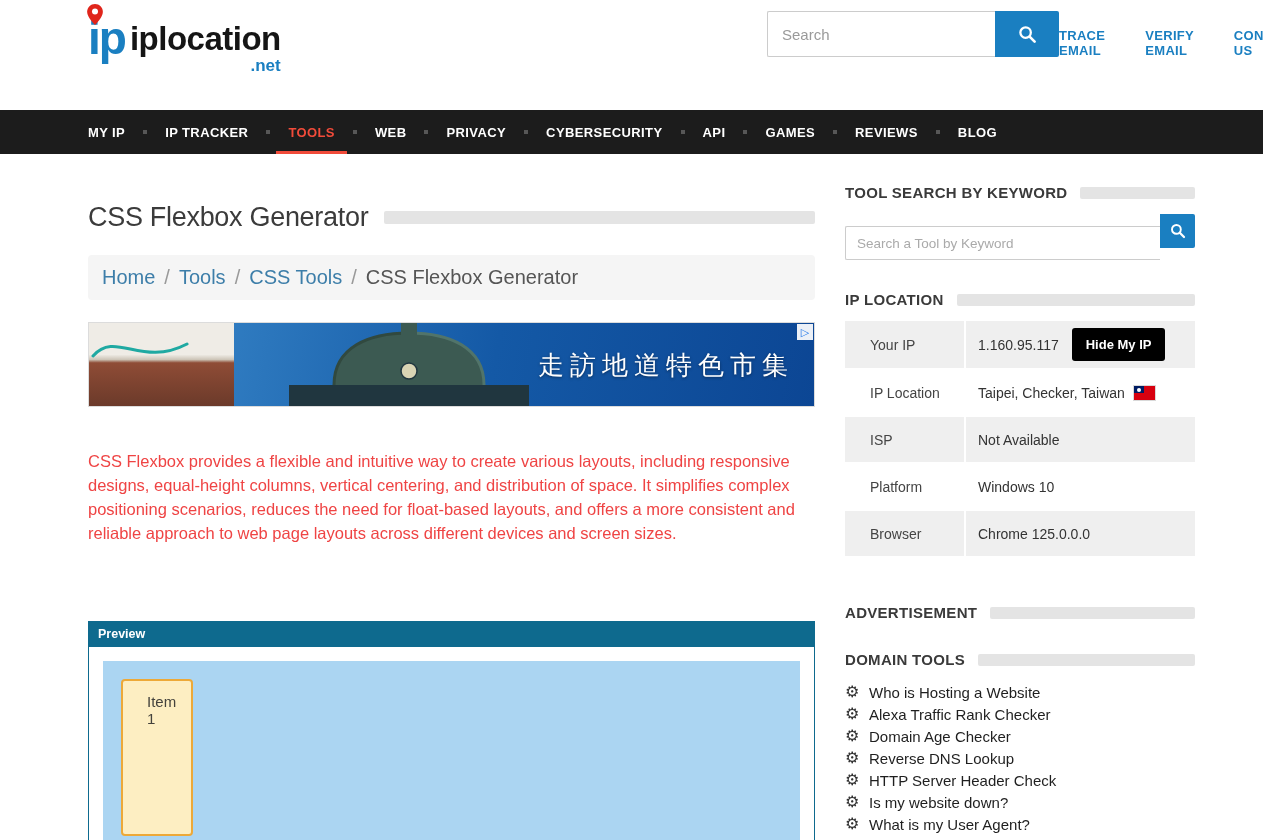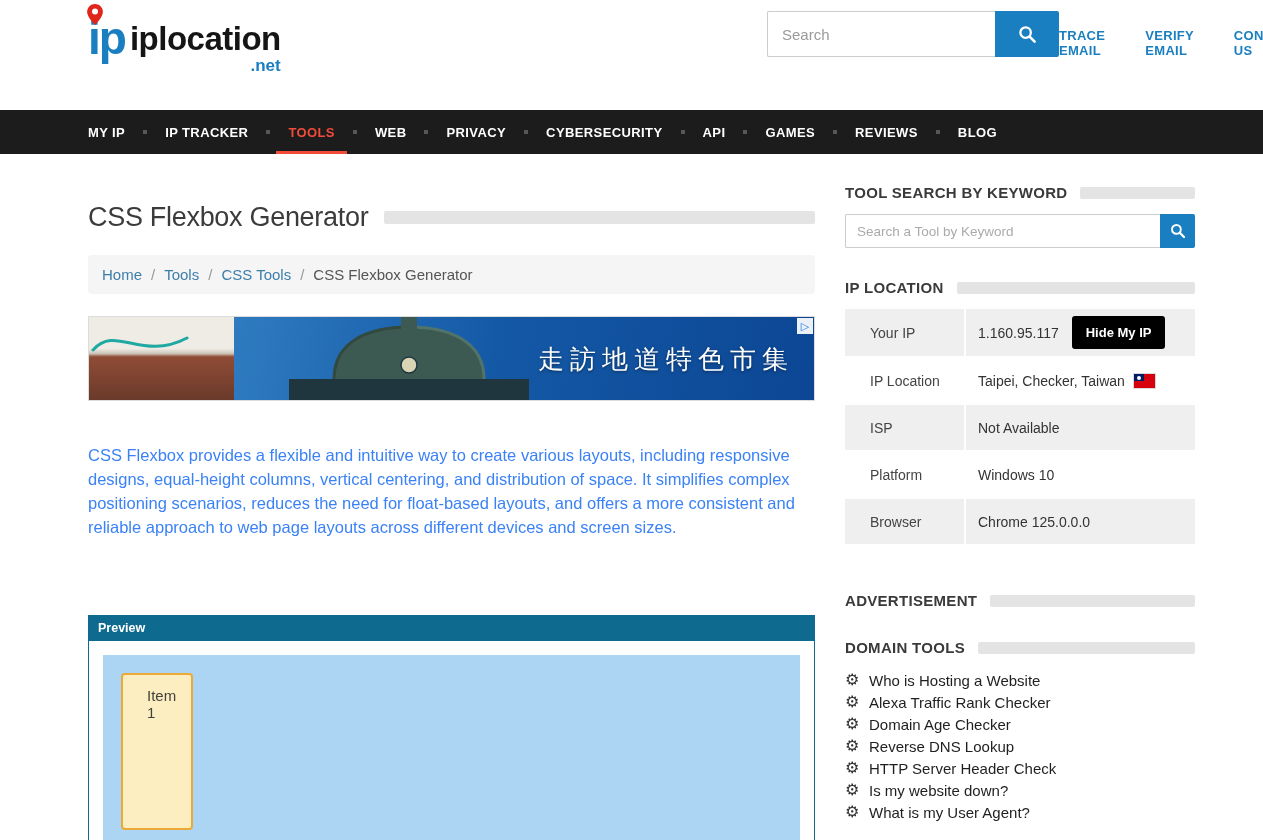--- a/index.html
+++ b/index.html
@@ -36,49 +36,49 @@
 
   
   .main-layout { display: flex; align-items: flex-start; margin-top: 30px; }
   .content-col { width: 727px; padding-top: 18px; }
   .sidebar { width: 350px; margin-left: 30px; }
 
   
   .title-row { display: flex; align-items: center; }
   .title-row h1 { font-size: 27px; font-weight: 400; color: #3b3b3b; letter-spacing: -0.3px; }
   .title-bar { flex: 1; height: 13px; background: #e4e4e4; margin-left: 16px; border-radius: 2px; }
-  .breadcrumb { margin-top: 22px; background: #f5f5f5; border-radius: 4px; padding: 11px 14px; font-size: 15px; display: flex; align-items: center; }
+  .breadcrumb { margin-top: 22px; background: #f5f5f5; border-radius: 4px; padding: 11px 14px; font-size: 20px; display: flex; align-items: center; }
   .breadcrumb a { color: #3d7ea9; }
   .bc-sep { color: #999; margin: 0 9px; }
   .bc-current { color: #555; }
 
   .ad-banner { margin-top: 22px; height: 85px; display: flex; position: relative; border: 1px solid #dcdcdc; overflow: hidden; }
   .ad-left { width: 145px; height: 100%; position: relative; flex: none;
     background: linear-gradient(to bottom, #efece6 0%, #efece6 38%, #cdc5b8 44%, #8f4c36 48%, #6b3a2a 100%); }
   .ad-left svg { position: absolute; top: 3px; left: 2px; }
   .ad-right { flex: 1; position: relative; background: linear-gradient(100deg, #2f7bc0 0%, #1459a6 45%, #0c4694 100%); overflow: hidden; }
   .ad-dome { position: absolute; left: 55px; bottom: 0; }
   .ad-text { position: absolute; right: 20px; top: 50%; transform: translateY(-50%); color: #fff; font-size: 26px; letter-spacing: 6px; font-weight: 500; text-shadow: 0 1px 3px rgba(0,0,0,.45); white-space: nowrap; }
   .adchoices { position: absolute; top: 1px; right: 1px; width: 16px; height: 16px; background: rgba(255,255,255,.92); color: #1a73e8; font-size: 11px; line-height: 16px; text-align: center; }
 
-  .description { margin-top: 42px; font-size: 16.5px; line-height: 24px; color: #3b82f6; }
+  .description { margin-top: 42px; font-size: 16.5px; line-height: 24px; color: #ef4444; }
 
   .preview-panel { margin-top: 76px; }
   .preview-header { background: #0e6a8e; color: #fff; font-size: 12.5px; font-weight: 700; padding: 6px 10px; }
   .preview-body { border: 1px solid #0e6a8e; border-top: none; background: #fff; padding: 14px; }
   .flex-demo { background: #abd5f2; height: 193px; padding: 18px; display: flex; align-items: stretch; }
   .flex-item { background: #fdeec2; border: 2px solid #eda938; border-radius: 4px; width: 72px; padding: 12px 24px; font-size: 15px; color: #44423c; }
 
   
   .side-heading-row { display: flex; align-items: center; }
   .side-heading-row h2 { font-size: 15px; font-weight: 700; color: #3a3a3a; letter-spacing: .3px; white-space: nowrap; }
   .heading-bar { flex: 1; height: 12px; background: #e4e4e4; margin-left: 13px; border-radius: 2px; }
 
   .side-search { display: flex; margin-top: 13px; }
-  .side-search input { flex: 1; height: 34px; border: 1px solid #ccc; border-right: none; padding: 0 11px; font-size: 13.5px; color: #be185d; outline: none; border-radius: 2px 0 0 2px; font-family: inherit; }
+  .side-search input { flex: 1; height: 34px; border: 1px solid #ccc; border-right: none; padding: 0 11px; font-size: 13.5px; color: #be185d; outline: none; border-radius: 2px 0 0 2px; font-family: inherit; margin-top: 12px; }
   .side-search input::placeholder { color: #aaa; }
   .side-search button { width: 35px; height: 34px; background: #1a7fc1; border: none; border-radius: 0 2px 2px 0; display: flex; align-items: center; justify-content: center; cursor: pointer; }
 
   .heading-ip { margin-top: 31px; }
   .ip-table { margin-top: 13px; }
   .ip-row { display: flex; align-items: stretch; min-height: 47px; }
   .ip-row:nth-child(odd) { background: #efefef; }
   .ip-row + .ip-row { border-top: 2px solid #fff; }
   .ip-label { width: 110px; flex: none; padding-left: 14px; font-size: 14px; color: #444; display: flex; align-items: center; border-right: 2px solid #fff; margin-left: 11px; }
   .ip-value { flex: 1; padding: 7px 12px; font-size: 14px; color: #333; display: flex; align-items: center; }

